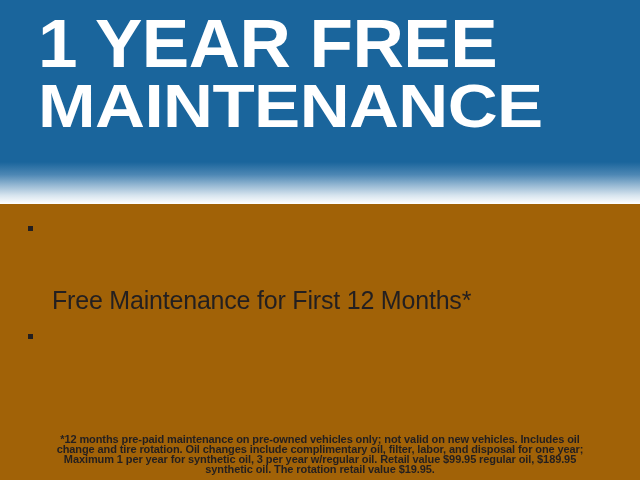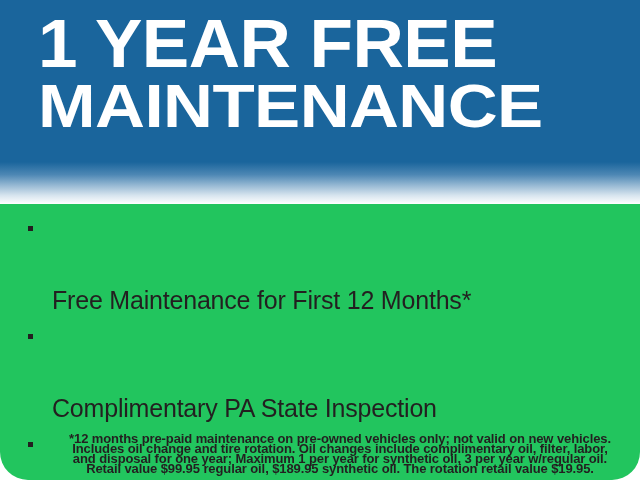--- a/index.html
+++ b/index.html
@@ -10,22 +10,21 @@
     width: 640px;
     height: 480px;
     background: #ffffff;
     font-family: "Liberation Sans", sans-serif;
     overflow: hidden;
   }
   .ad {
     position: relative;
     width: 640px;
     height: 480px;
-    background: #22c55e;
-    border-radius: 28px;
+    background: #a16207;
   }
   
   .banner {
     position: absolute;
     left: 0;
     top: 0;
     width: 640px;
     height: 162px;
     background: #1a659c;
     overflow: hidden;
@@ -95,25 +94,24 @@
   }
   
   .fine-print {
     position: absolute;
     left: 40px;
     top: 434px;
     width: 560px;
     text-align: center;
     color: #231f20;
     font-family: "Liberation Sans", sans-serif;
-    font-size: 13px;
+    font-size: 11px;
     font-weight: bold;
     line-height: 10px;
     letter-spacing: -0.1px;
-    margin-left: 20px;
   }
 </style>
 </head>
 <body>
 
 <div class="ad">
 
   <div class="banner">
     <div class="headline">
       <span class="headline-line1">1 YEAR FREE</span>
@@ -122,24 +120,20 @@
   </div>
   <div class="banner-fade"></div>
 
   <ul class="bullet-list">
     <li class="bullet-item">
       <span class="marker"></span>
       <span>Free Maintenance for First 12 Months*</span>
     </li>
     <li class="bullet-item">
       <span class="marker"></span>
-      <span>Complimentary PA State Inspection</span>
-    </li>
-    <li class="bullet-item">
-      <span class="marker"></span>
       
     </li>
 
   </ul>
 
   <div class="fine-print">*12 months pre-paid maintenance on pre-owned vehicles only; not valid on new vehicles. Includes oil change and tire rotation. Oil changes include complimentary oil, filter, labor, and disposal for one year; Maximum 1 per year for synthetic oil, 3 per year w/regular oil. Retail value $99.95 regular oil, $189.95 synthetic oil. The rotation retail value $19.95.</div>
 
 </div>
 
 </body></html>

